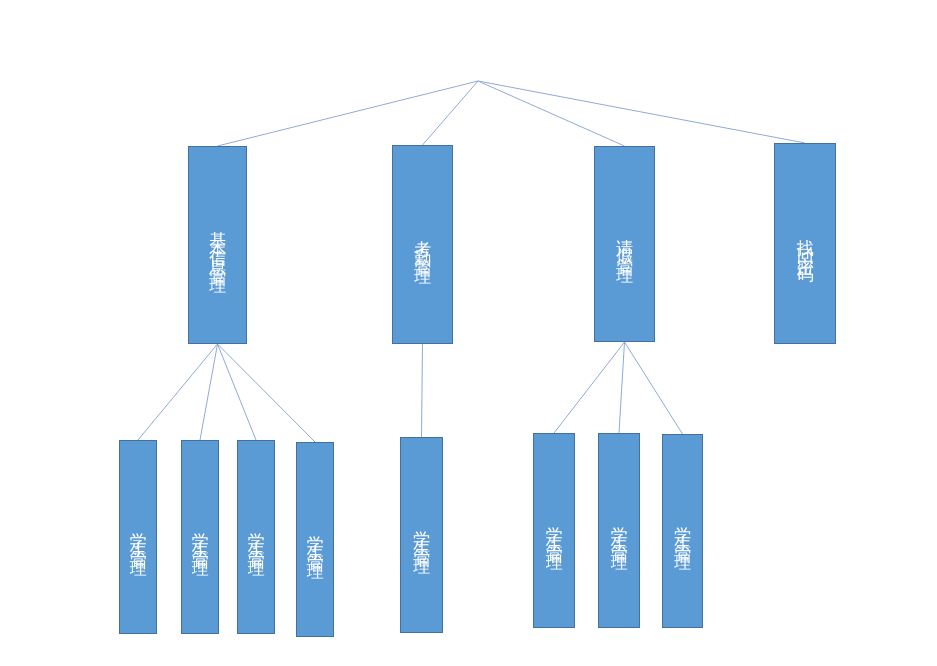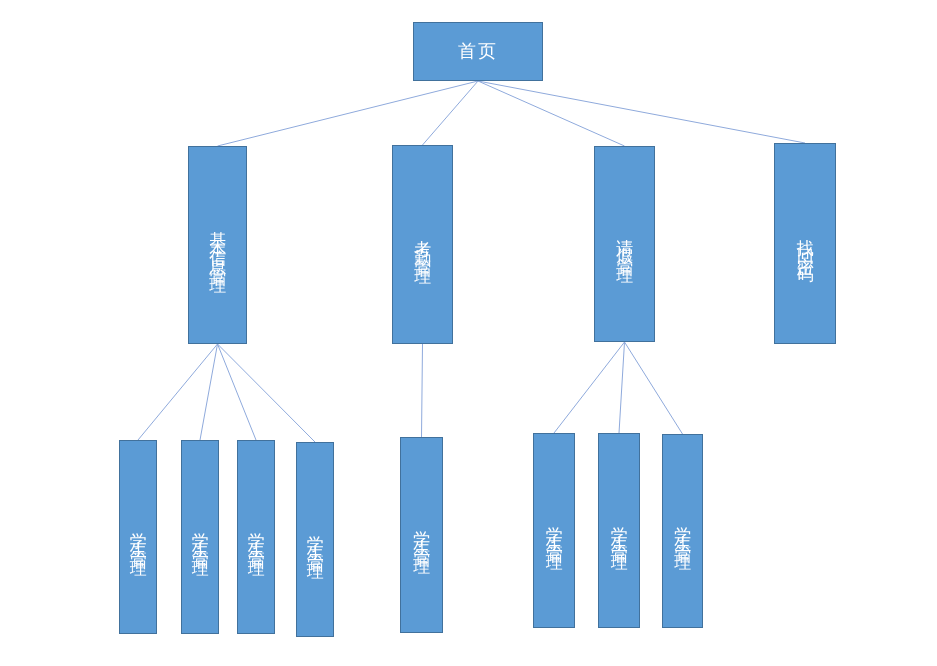--- a/index.html
+++ b/index.html
@@ -55,23 +55,20 @@
       <line x1="478" y1="81" x2="805" y2="143" stroke="#8faadc" stroke-width="1"></line>
       <line x1="217.5" y1="344" x2="138" y2="440" stroke="#8faadc" stroke-width="1"></line>
       <line x1="217.5" y1="344" x2="200" y2="440" stroke="#8faadc" stroke-width="1"></line>
       <line x1="217.5" y1="344" x2="256" y2="440" stroke="#8faadc" stroke-width="1"></line>
       <line x1="217.5" y1="344" x2="315" y2="442" stroke="#8faadc" stroke-width="1"></line>
       <line x1="422.5" y1="344" x2="421.5" y2="437" stroke="#8faadc" stroke-width="1"></line>
       <line x1="624.5" y1="342" x2="554" y2="433" stroke="#8faadc" stroke-width="1"></line>
       <line x1="624.5" y1="342" x2="619" y2="433" stroke="#8faadc" stroke-width="1"></line>
       <line x1="624.5" y1="342" x2="682.5" y2="434" stroke="#8faadc" stroke-width="1"></line>
     </svg>
-<div class="node horizontal" style="left: 413px; top: 22px; width: 130px; height: 59px; background: rgb(91, 155, 213); border-color: rgb(65, 113, 156); color: rgb(255, 255, 255);">
-      <span class="node-label">首页</span>
-    </div>
     <div class="node vertical" style="left: 188px; top: 146px; width: 59px; height: 198px; background: rgb(91, 155, 213); border-color: rgb(65, 113, 156); color: rgb(255, 255, 255);">
       <span class="node-label">基本信息管理</span>
     </div>
     <div class="node vertical" style="left: 392px; top: 145px; width: 61px; height: 199px; background: rgb(91, 155, 213); border-color: rgb(65, 113, 156); color: rgb(255, 255, 255);">
       <span class="node-label">考勤管理</span>
     </div>
     <div class="node vertical" style="left: 594px; top: 146px; width: 61px; height: 196px; background: rgb(91, 155, 213); border-color: rgb(65, 113, 156); color: rgb(255, 255, 255);">
       <span class="node-label">请假管理</span>
     </div>
     <div class="node vertical" style="left: 774px; top: 143px; width: 62px; height: 201px; background: rgb(91, 155, 213); border-color: rgb(65, 113, 156); color: rgb(255, 255, 255);">

